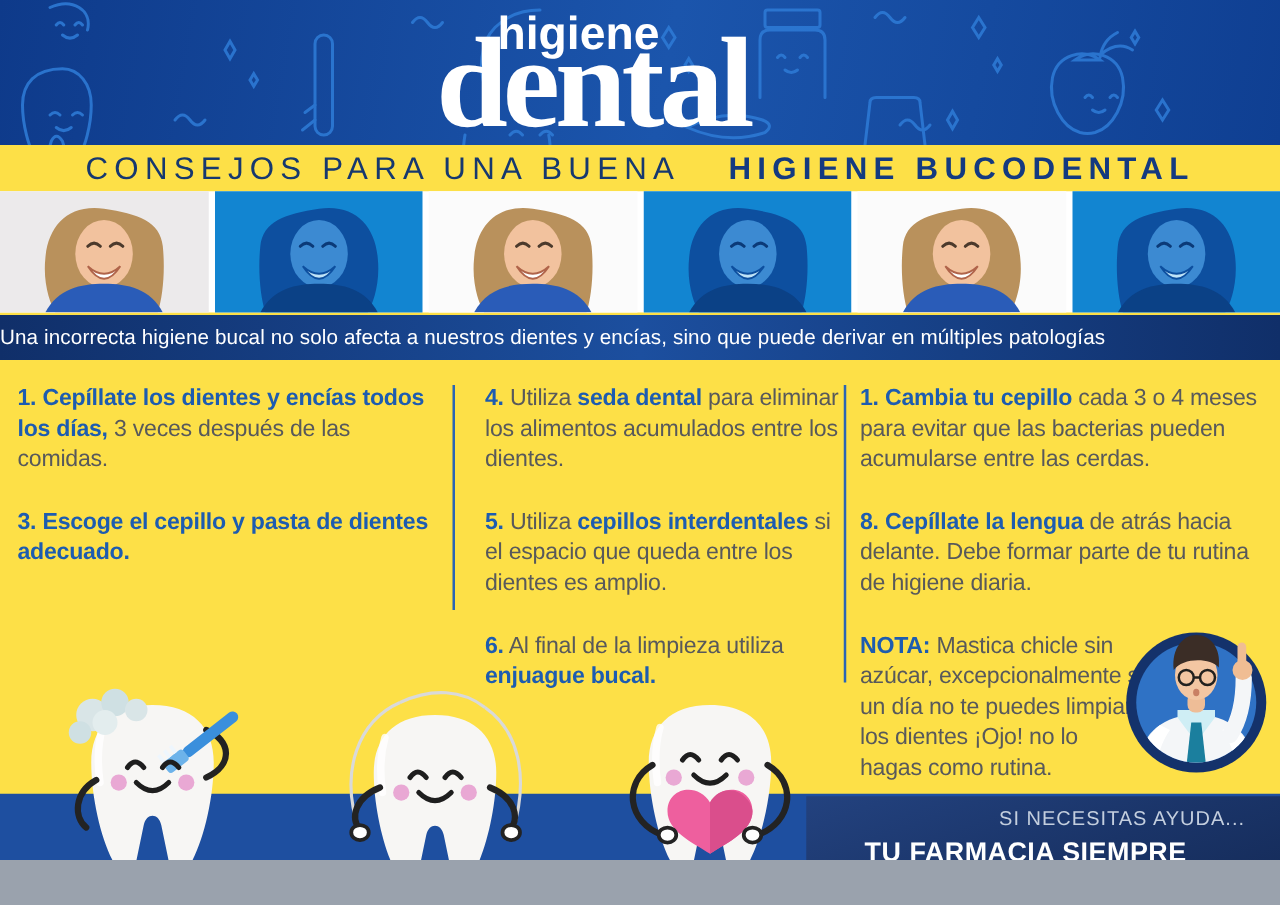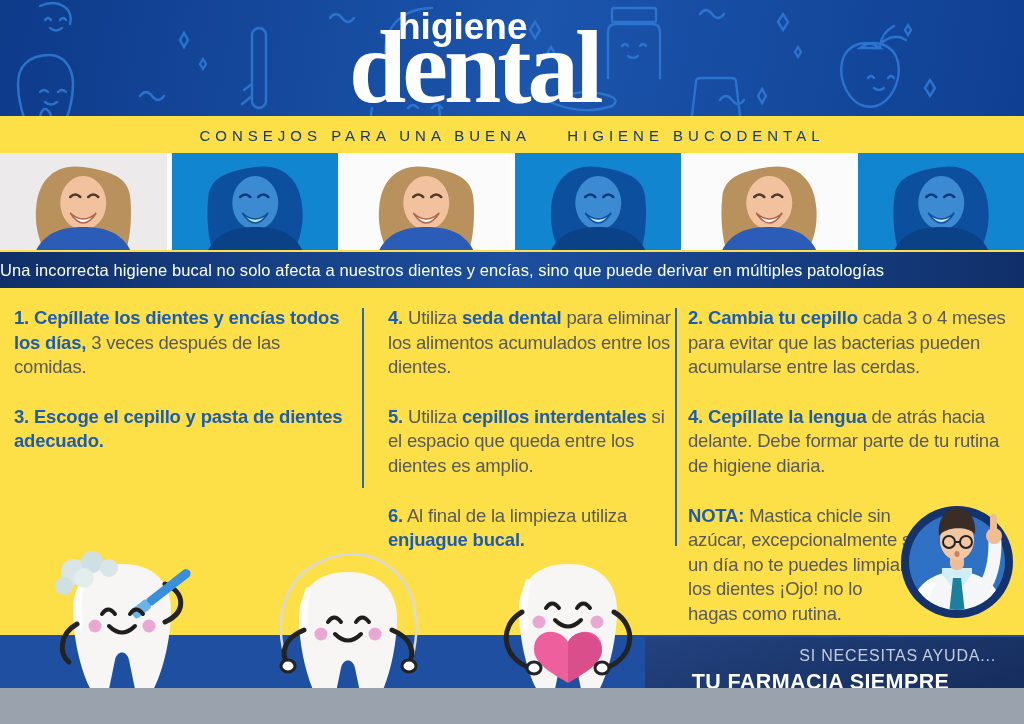--- a/index.html
+++ b/index.html
@@ -20,23 +20,23 @@
     color:#ffffff;font-size:37px;font-weight:700;letter-spacing:0;
   }
   .title-big{
     position:absolute;left:349px;top:16px;
     color:#ffffff;font-size:103px;font-weight:800;letter-spacing:-4px;line-height:1;font-family:Liberation Serif, serif;
   }
   
   .subtitle{
     position:absolute;left:0;top:116px;width:1024px;height:38px;
     display:flex;align-items:center;justify-content:center;
-    color:#16386f;font-size:15px;letter-spacing:5px;white-space:pre;
-  }
-  .subtitle .bold{font-weight:400;color:#143a80;margin-left:28px;}
+    color:#16386f;font-size:25px;letter-spacing:5px;white-space:pre;
+  }
+  .subtitle .bold{font-weight:700;color:#143a80;margin-left:28px;}
   
   .photo-strip{
     position:absolute;left:0;top:153px;width:1024px;height:97px;
     display:flex;gap:5px;background:#ffffff;
   }
   .photo{flex:1;overflow:hidden;position:relative;}
   .photo svg{position:absolute;left:0;top:0;width:100%;height:100%;}
   .photo.flip svg{transform:scaleX(-1);}
   .photo.normal{background:#eceaeb;}
   .photo.normal .hair{fill:#b9915c;}
@@ -225,22 +225,22 @@
     <p class="tip"><span class="seg-b">3. Escoge el cepillo y pasta de dientes adecuado.</span></p>
   </div>
   <div class="divider divider1"></div>
   <div class="col col2">
     <p class="tip"><span class="seg-b">4.</span><span class="seg-n"> Utiliza </span><span class="seg-b">seda dental</span><span class="seg-n"> para eliminar los alimentos acumulados entre los dientes.</span></p>
     <p class="tip"><span class="seg-b">5.</span><span class="seg-n"> Utiliza </span><span class="seg-b">cepillos interdentales</span><span class="seg-n"> si el espacio que queda entre los dientes es amplio.</span></p>
     <p class="tip"><span class="seg-b">6.</span><span class="seg-n"> Al final de la limpieza utiliza </span><span class="seg-b">enjuague bucal.</span></p>
   </div>
   <div class="divider divider2"></div>
   <div class="col col3">
-    <p class="tip"><span class="seg-b">2. Cambia tu cepillo</span><span class="seg-n"> cada 3 o 4 meses para evitar que las bacterias pueden acumularse entre las cerdas.</span></p>
-    <p class="tip"><span class="seg-b">4. Cepíllate la lengua</span><span class="seg-n"> de atrás hacia delante. Debe formar parte de tu rutina de higiene diaria.</span></p>
+    <p class="tip"><span class="seg-b">1. Cambia tu cepillo</span><span class="seg-n"> cada 3 o 4 meses para evitar que las bacterias pueden acumularse entre las cerdas.</span></p>
+    <p class="tip"><span class="seg-b">8. Cepíllate la lengua</span><span class="seg-n"> de atrás hacia delante. Debe formar parte de tu rutina de higiene diaria.</span></p>
     <p class="tip note-text"><span class="seg-b">NOTA:</span><span class="seg-n"> Mastica chicle sin azúcar, excepcionalmente si un día no te puedes limpiar los dientes ¡Ojo! no lo hagas como rutina.</span></p>
   </div>
 
   <div class="badge">
     <svg viewBox="0 0 122 132">
       <defs>
         <clipPath id="badgeClip">
             <circle cx="59" cy="74" r="48"></circle>
           </clipPath>
       </defs>

